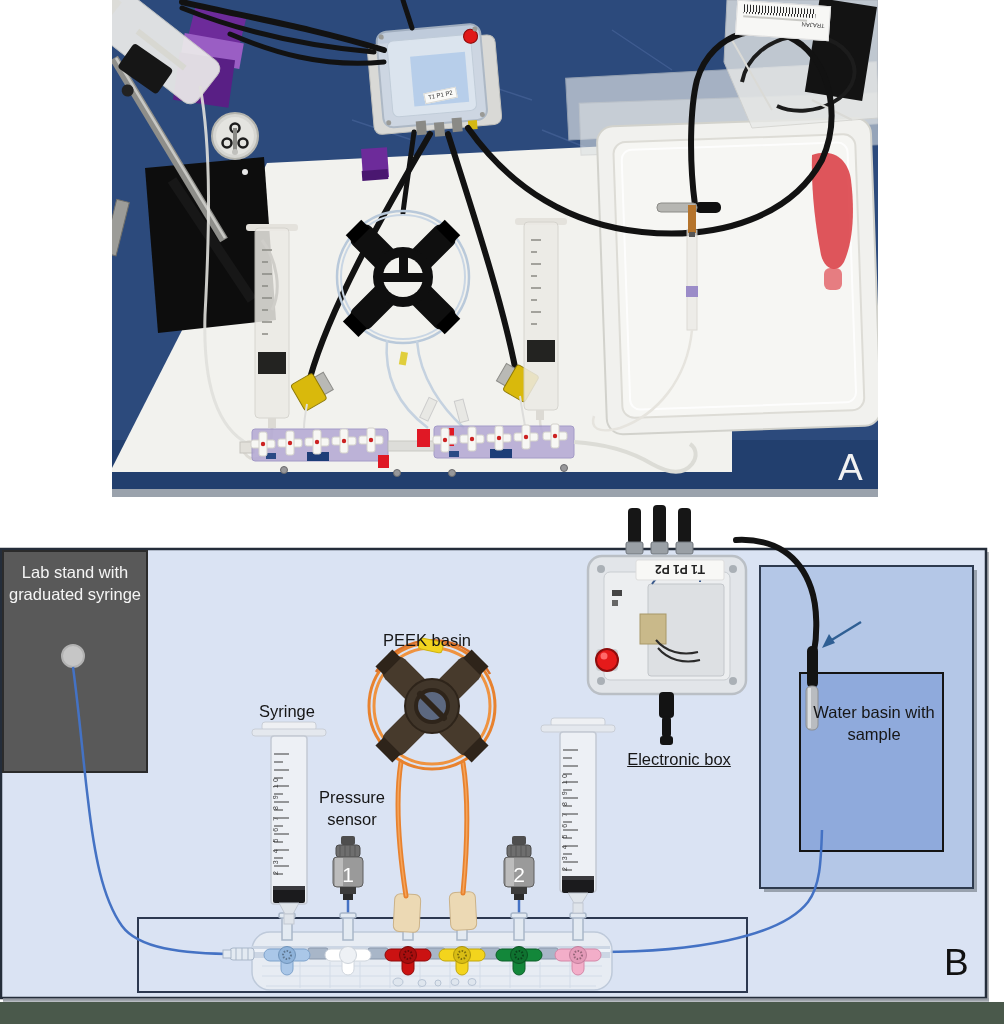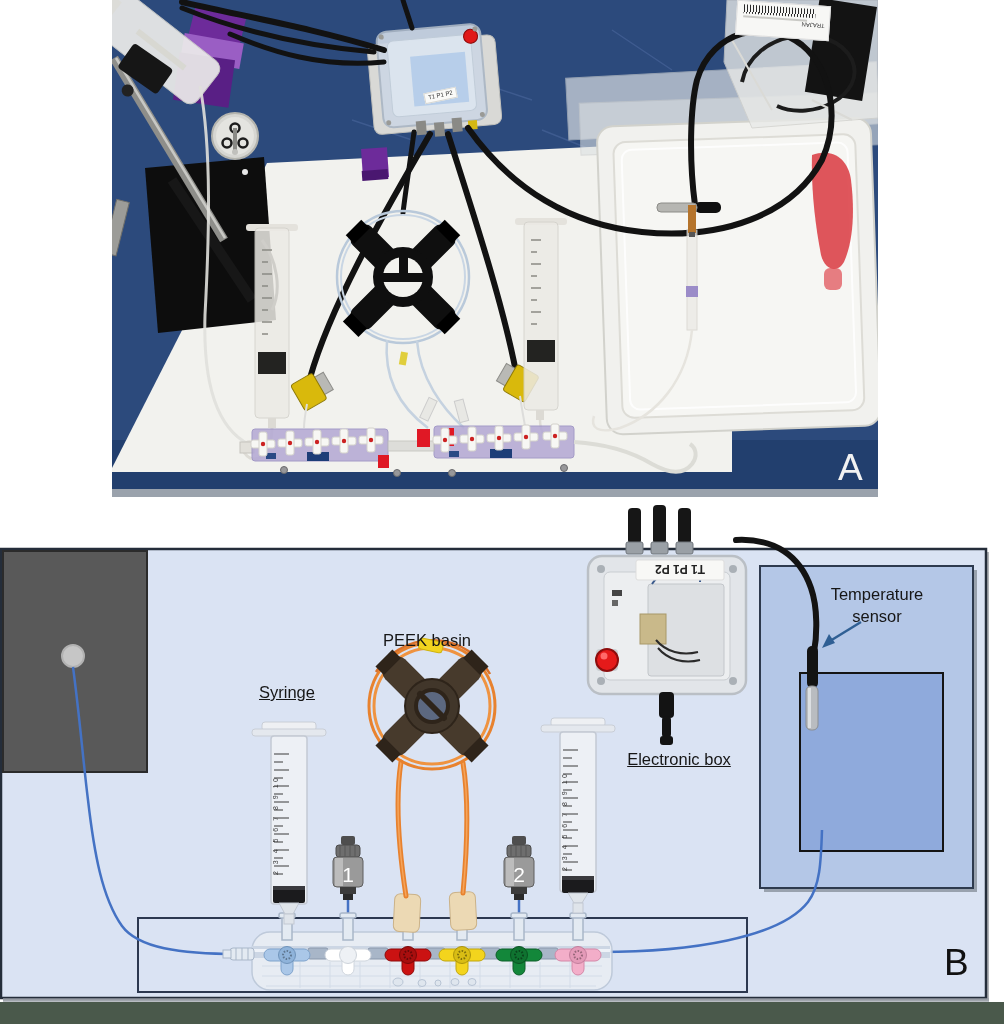--- a/index.html
+++ b/index.html
@@ -482,30 +482,32 @@
     </g>
   </g>
 
   <rect x="3" y="998" width="986" height="5" fill="#9aa0a8" opacity="0.7"></rect>
   <rect x="0" y="1002" width="1004" height="22" fill="#4a594b"></rect>
 </svg>
 
 <div class="corner white" style="left:838px;top:447px;">A</div>
 <div class="corner" style="left:944px;top:942px;">B</div>
 
+<div class="lbl white" style="left:8px;top:562px;width:134px;">Lab stand with graduated syringe</div>
 
 <div class="lbl" style="left:362px;top:630px;width:130px;">PEEK basin</div>
 
-<div class="lbl" style="left:242px;top:682px;width:90px;text-decoration:underline;">Syringe</div>
-
+<div class="lbl" style="left:242px;top:701px;width:90px;">Syringe</div>
+
+<div class="lbl" style="left:302px;top:787px;width:100px;">Pressure sensor</div>
 
 <div class="lbl" style="left:609px;top:749px;width:140px;text-decoration:underline;">Electronic box</div>
 
-<div class="lbl" style="left:815px;top:584px;width:124px;">Temperature sensor</div>
-
+
+<div class="lbl" style="left:812px;top:702px;width:124px;">Water basin with sample</div>
 
 <div class="grad" style="left:217px;top:810px;">2 3 4 5 6 7 8 9 10</div>
 <div class="grad" style="left:506px;top:806px;">2 3 4 5 6 7 8 9 10</div>
 
 <div class="tinylab" style="left:424px;top:90px;transform:rotate(-12deg);">T1 P1 P2</div>
 
 <div class="bagwrap">
   <div class="barcode"></div>
   <div class="bagline"></div>
   <div class="bagbrand">TRAJAN</div>

